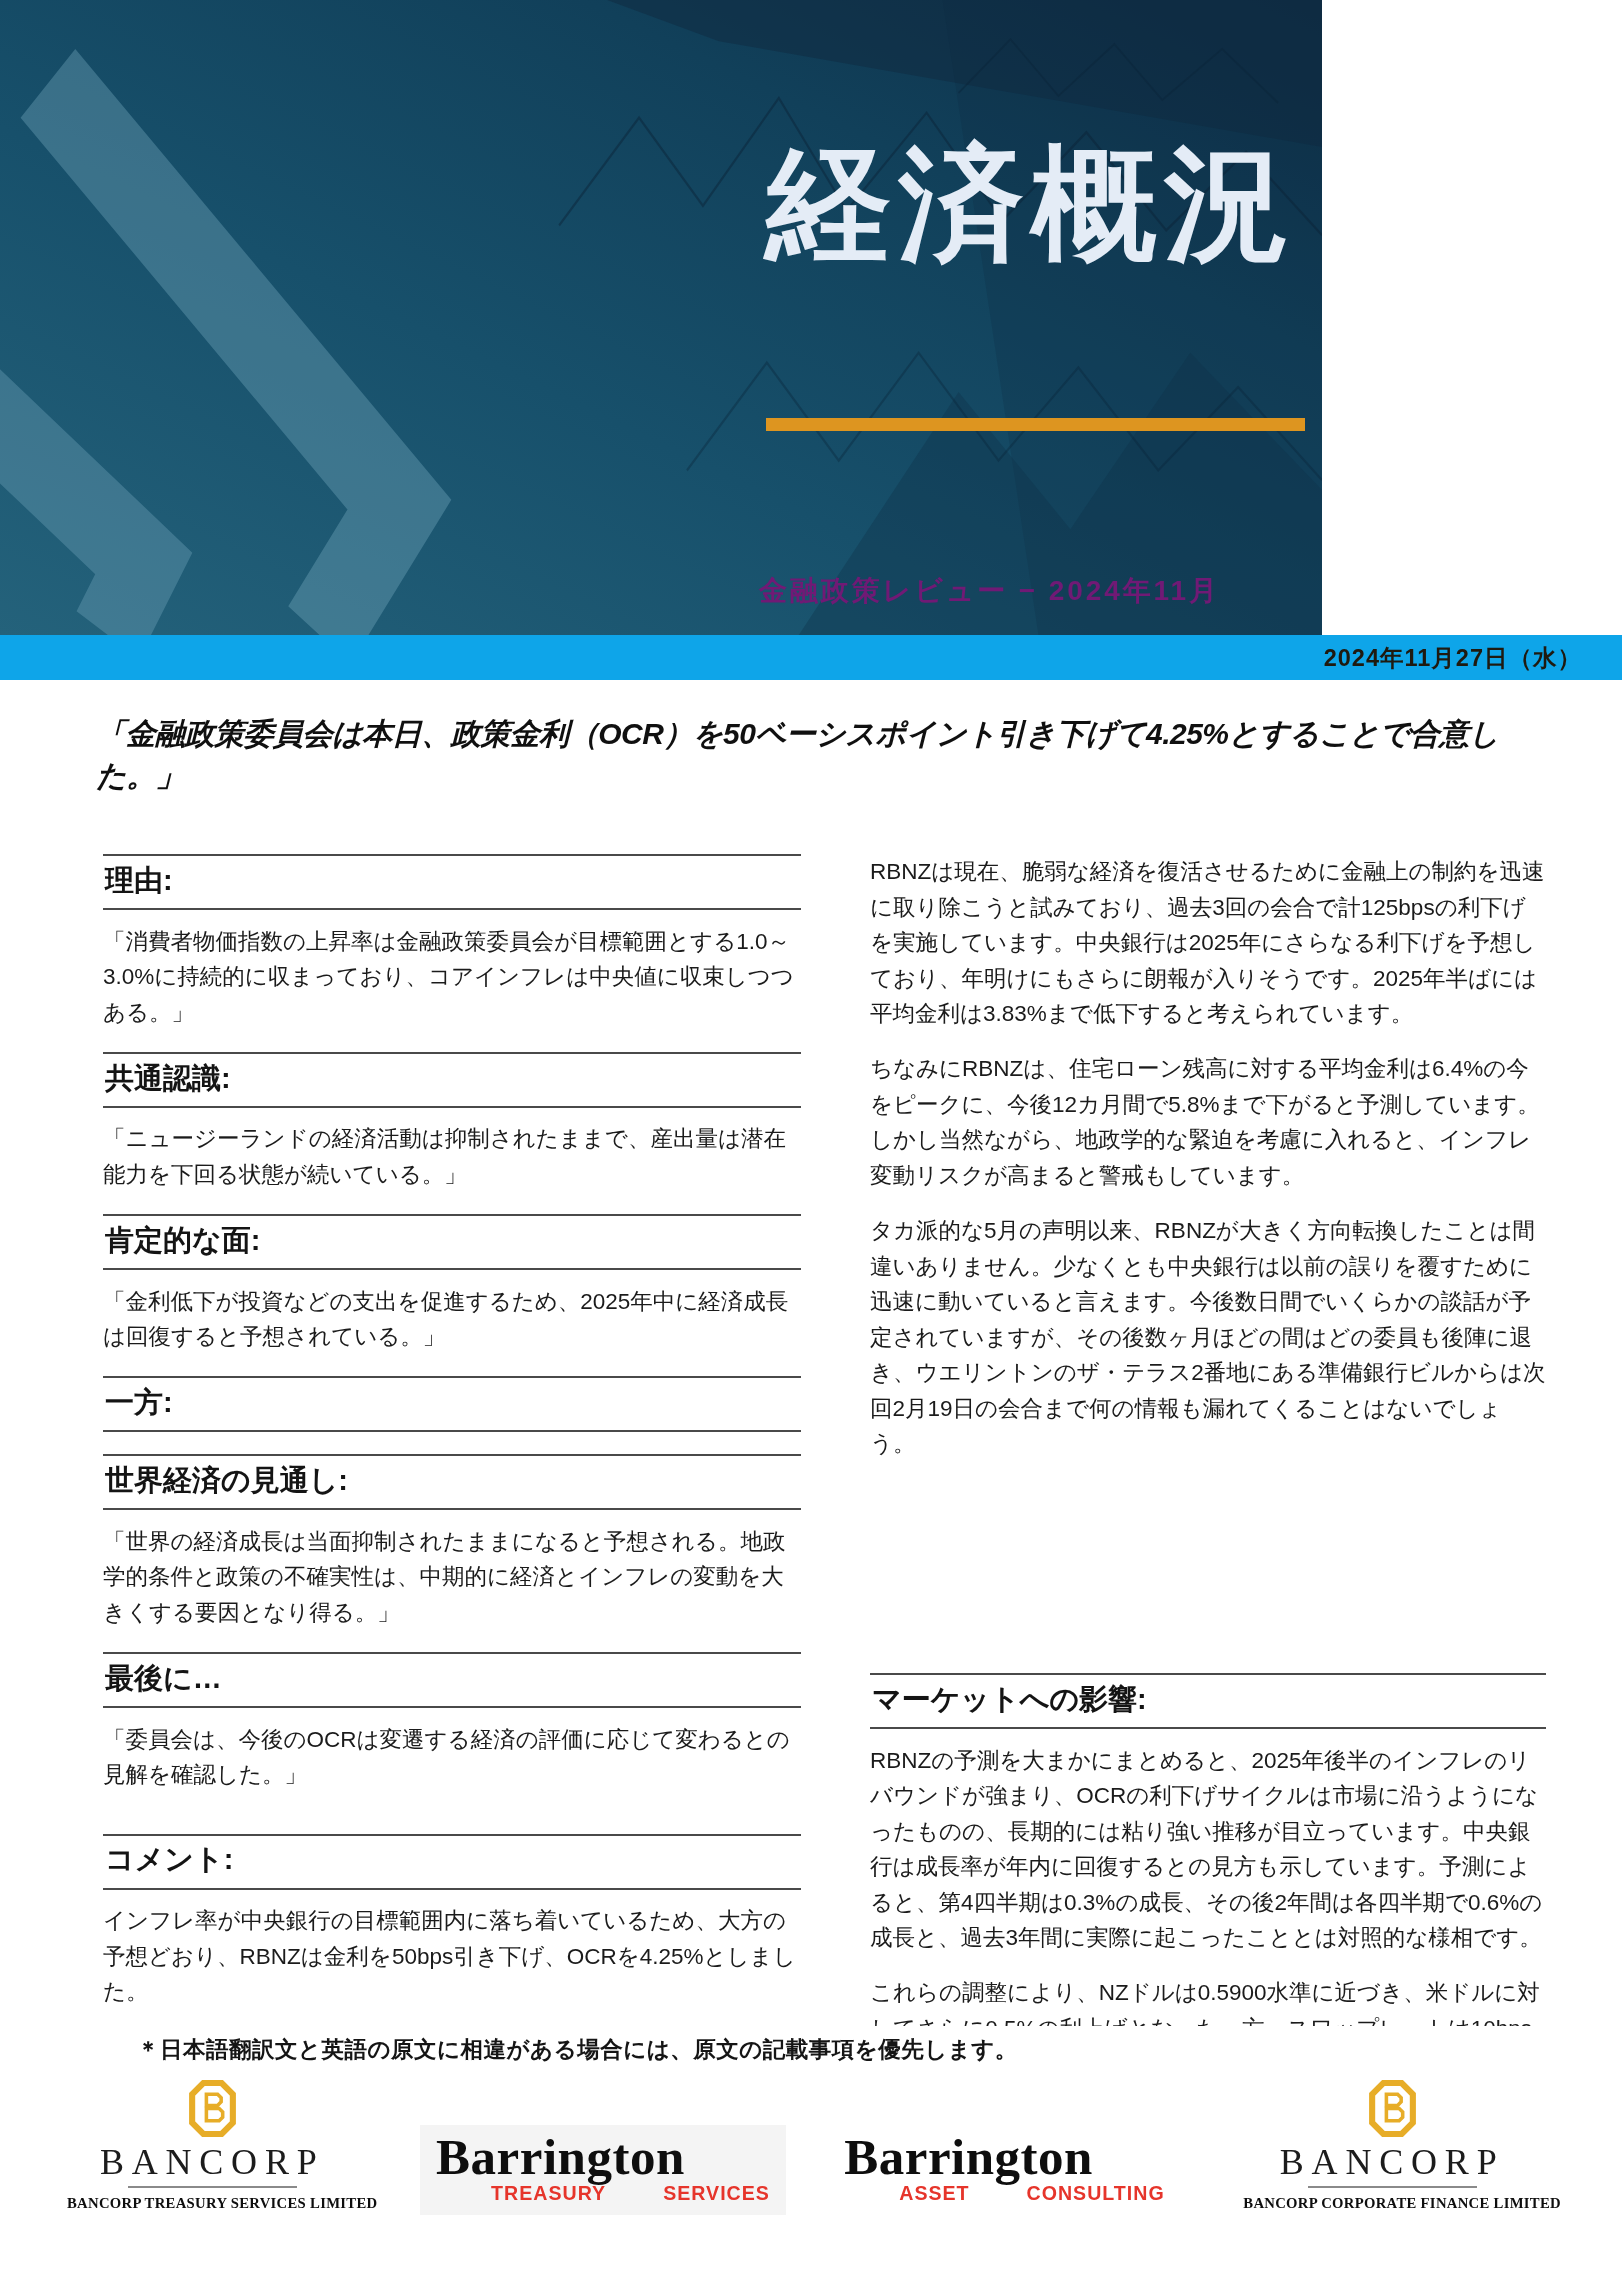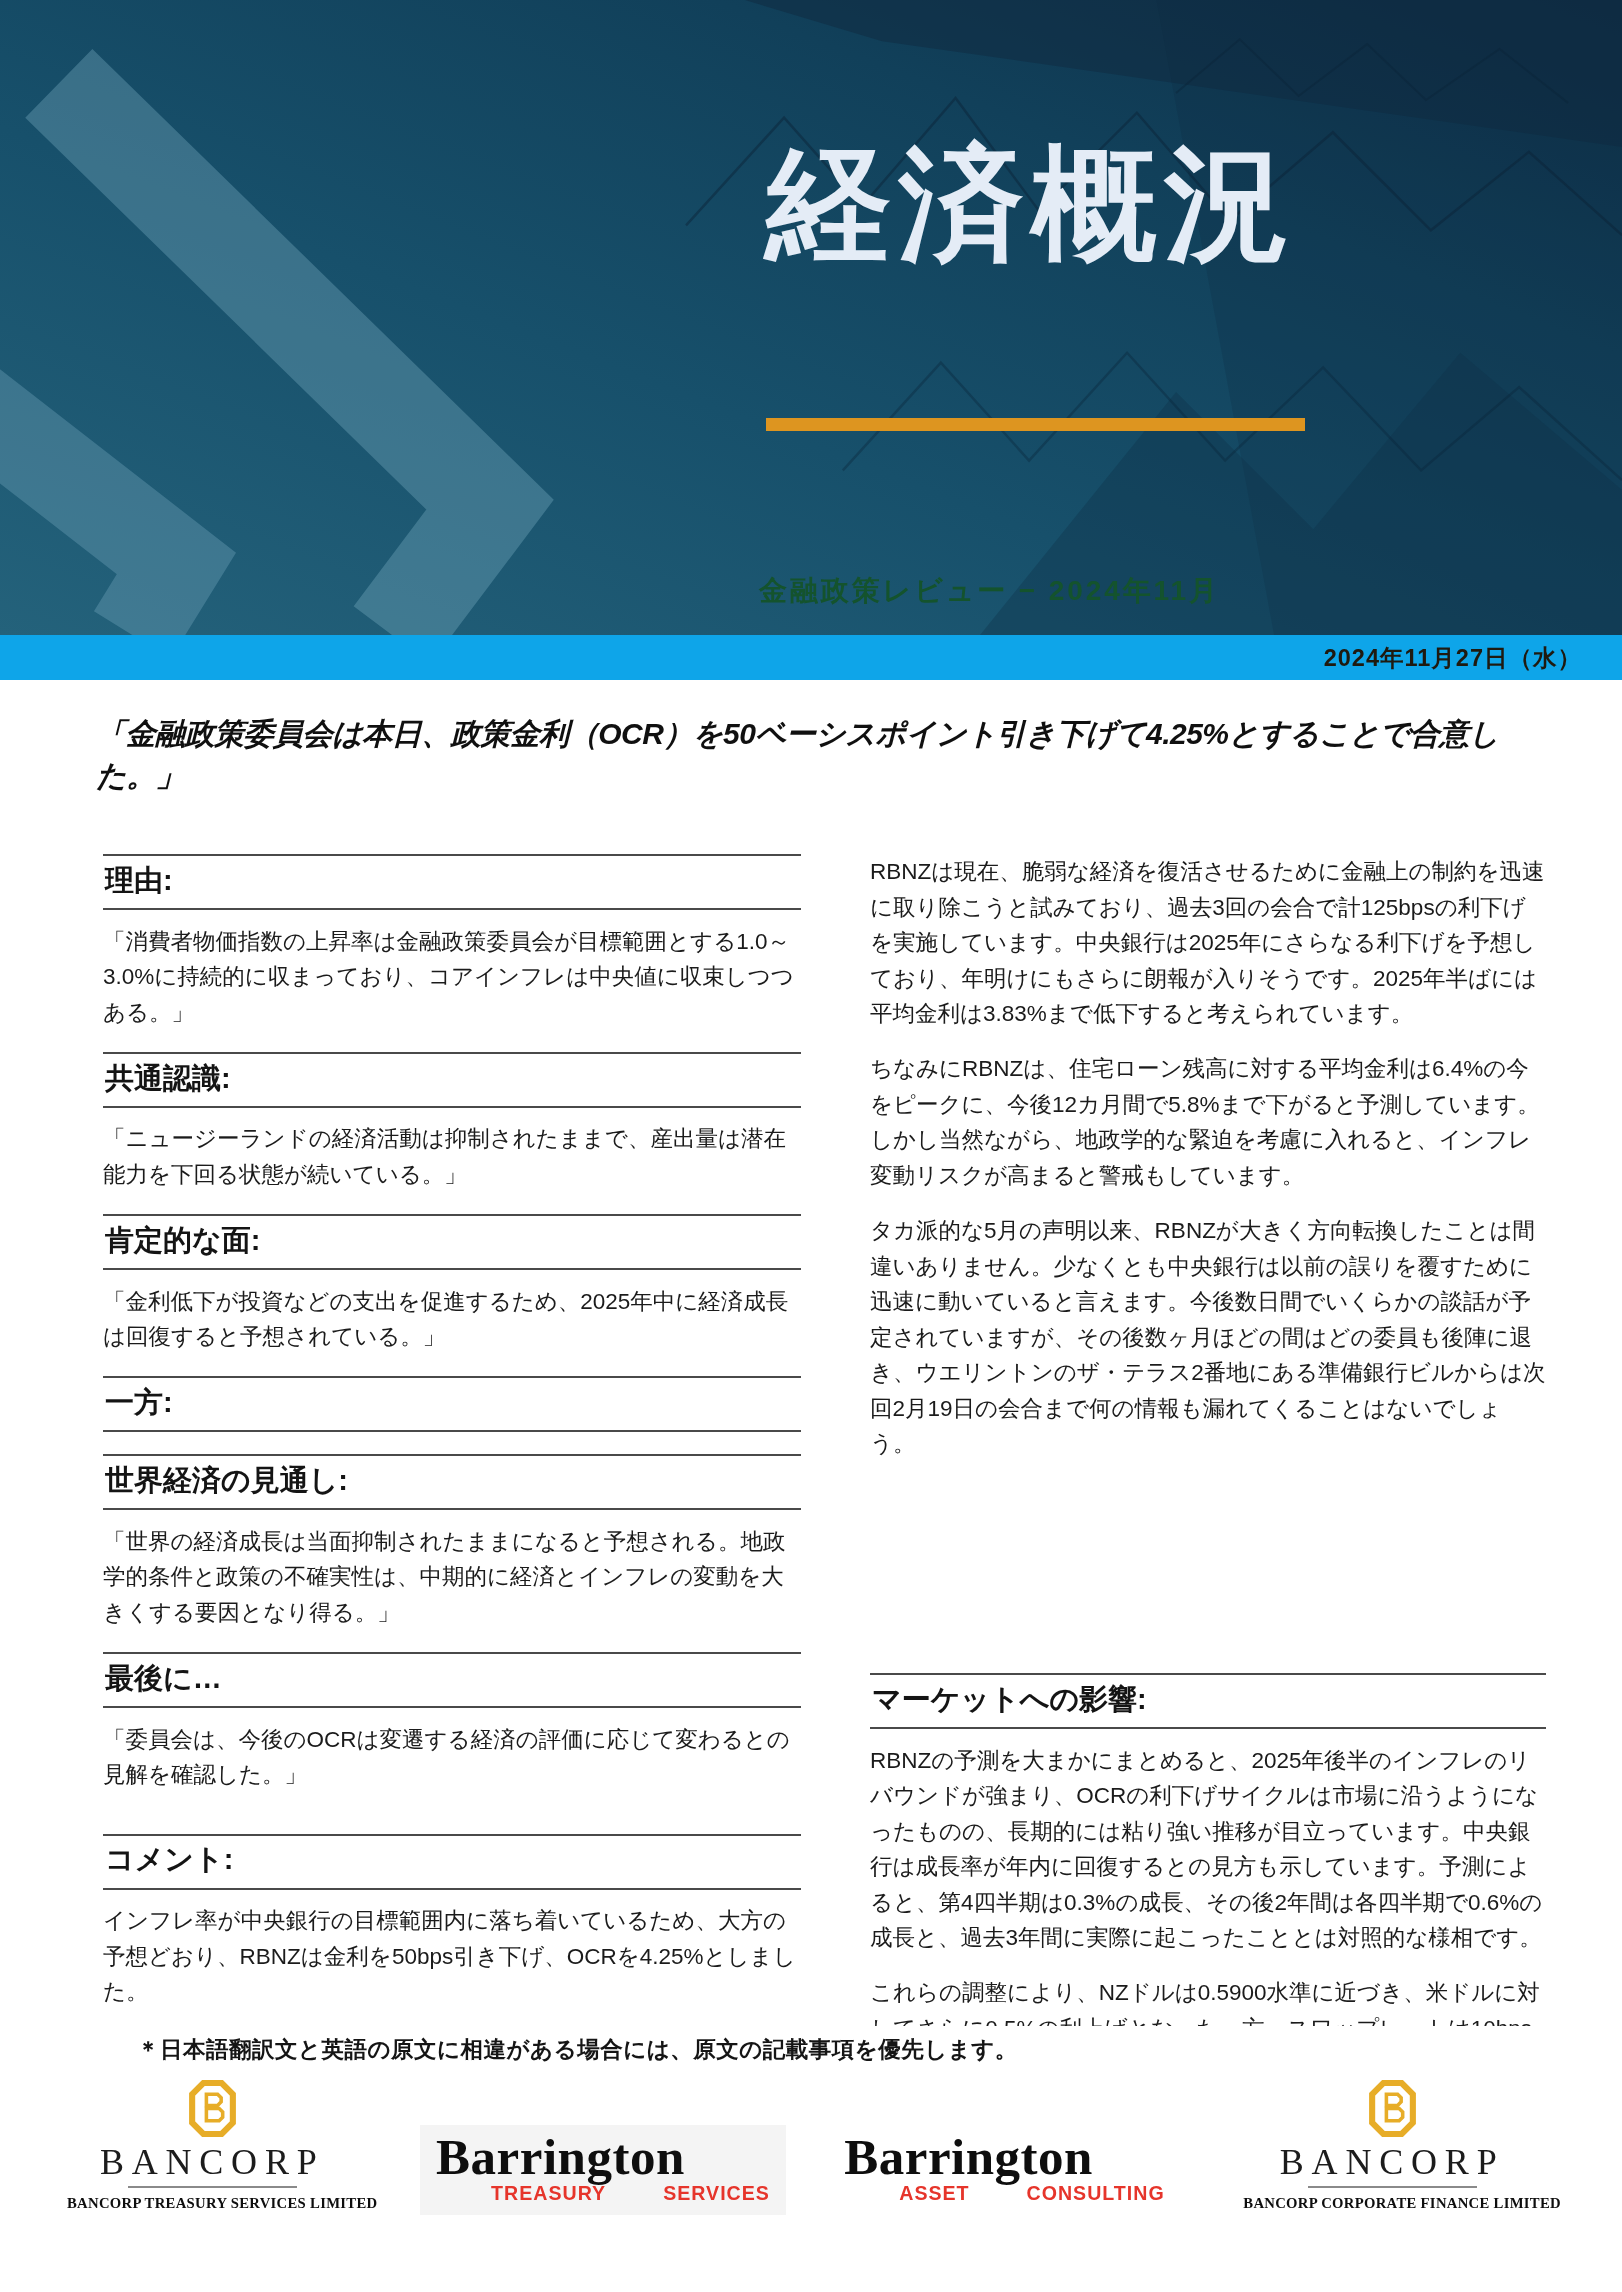--- a/index.html
+++ b/index.html
@@ -2,30 +2,30 @@
 <html><head>
 <meta charset="utf-8">
 <style>
   * { box-sizing: border-box; }
   html,body { margin:0; padding:0; background:#ffffff; }
   .page {
     position:relative; width:1622px; height:2293px; overflow:hidden;
     background:#ffffff; font-family:"Liberation Sans","DejaVu Sans",sans-serif; color:#1b1b1b;
   }
   
-  .hero { position:relative; width:1622px; height:635px; overflow:hidden;padding-left:7px; }
+  .hero { position:relative; width:1322px; height:635px; overflow:hidden;padding-left:7px; }
   .hero-bg { position:absolute; inset:0; width:100%; height:100%; display:block; }
   .hero-title {
     position:absolute; left:766px; top:135px; font-size:125px; font-weight:700;
     letter-spacing:7.8px; color:#e4ecf6; line-height:1.1; white-space:nowrap;
   }
   .hero-underline { position:absolute; left:766px; top:418px; width:539px; height:12.7px; background:#dd9520; }
   .hero-subtitle {
     position:absolute; left:759px; top:572px; font-size:28px; font-weight:700;
-    letter-spacing:2.9px; color:#14532d; white-space:nowrap;
+    letter-spacing:2.9px; color:#701a75; white-space:nowrap;
   }
   
   .date-bar { width:1622px; height:45px; background:#0ea5e9; display:flex; align-items:center; justify-content:flex-end; padding-right:40px; }
   .date-text { font-size:23.5px; font-weight:600; color:#1f1a10; letter-spacing:1px; }
   
   .headline {
     margin:33px 93px 0 96px; font-size:30px; font-weight:700; font-style:italic;
     color:#101010; line-height:1.4; letter-spacing:-0.5px;
   }
   

